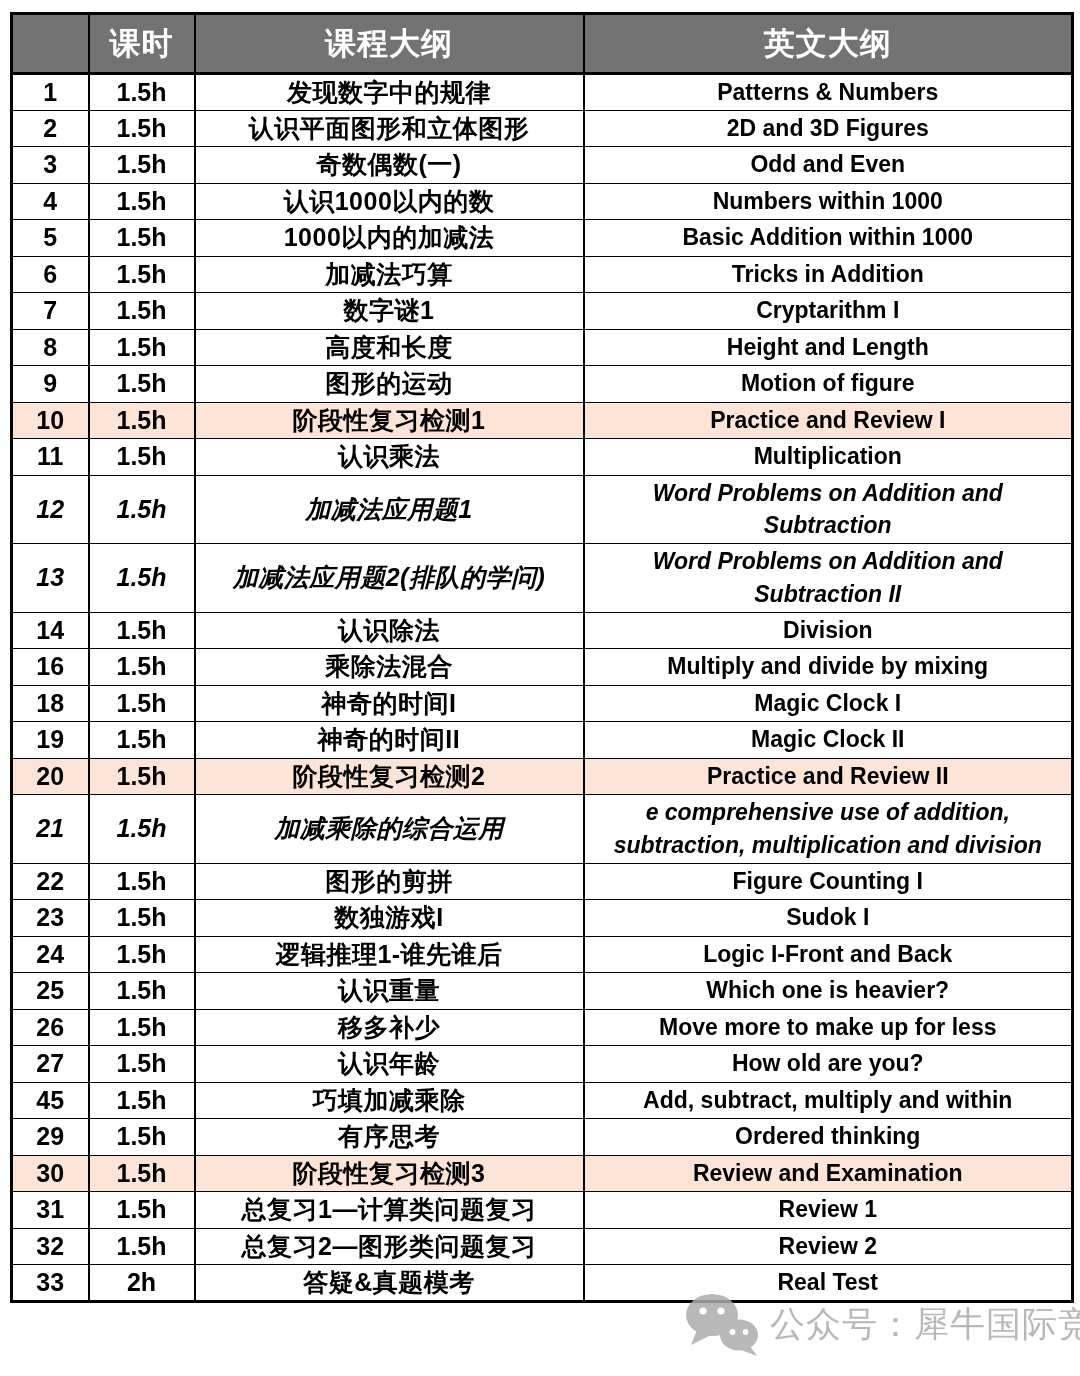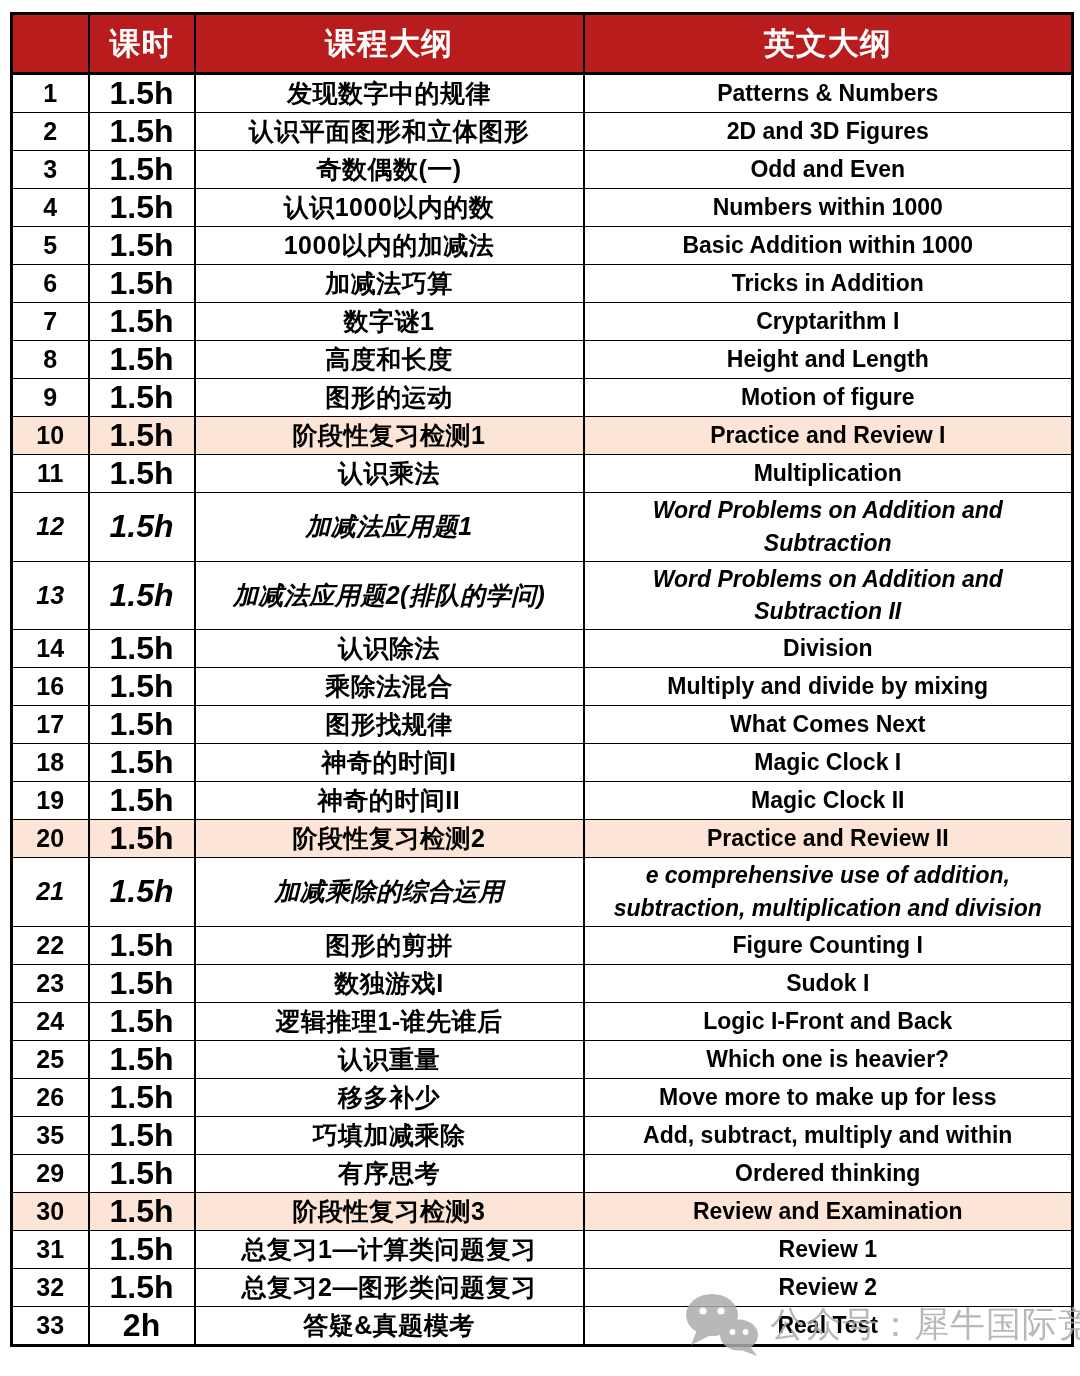--- a/index.html
+++ b/index.html
@@ -16,28 +16,28 @@
   }
   th,td{
     border-style:solid;border-color:#000;
     border-width:1.5px 2px;
     text-align:center;vertical-align:middle;
     font-weight:700;color:#000;padding:0 3px;
     overflow:hidden;
   }
   thead tr{height:60px;}
   thead th{
-    background:#b91c1c;color:#ffffff;font-size:31px;
+    background:#737373;color:#ffffff;font-size:31px;
     border-bottom-width:3px;letter-spacing:1px;
   }
   tbody tr{height:36.5px;}
   tbody tr.tall{height:68.5px;font-style:italic;}
   tbody tr.hl td{background:#FCE4D6;}
   td:nth-child(1){font-size:25px;}
-  td:nth-child(2){font-size:32px;}
+  td:nth-child(2){font-size:25px;}
   td:nth-child(3){font-size:25px;letter-spacing:0.5px;}
   td:nth-child(4){font-size:23px;white-space:pre-line;line-height:1.42;}
   .watermark{
     position:absolute;left:684px;top:1292px;
     display:flex;align-items:center;gap:10px;
     color:#ACACAC;z-index:5;opacity:0.85;pointer-events:none;
   }
   .watermark .wm-icon{width:76px;height:64px;flex:0 0 auto;}
   .watermark .wm-text{
     font-size:35px;font-weight:400;letter-spacing:1px;white-space:nowrap;
@@ -150,26 +150,20 @@
           <td>认识除法</td>
           <td>Division</td>
         </tr>
         <tr>
           <td>16</td>
           <td>1.5h</td>
           <td>乘除法混合</td>
           <td>Multiply and divide by mixing</td>
         </tr>
         <tr>
-          <td>17</td>
-          <td>1.5h</td>
-          <td>图形找规律</td>
-          <td>What Comes Next</td>
-        </tr>
-        <tr>
           <td>18</td>
           <td>1.5h</td>
           <td>神奇的时间I</td>
           <td>Magic Clock I</td>
         </tr>
         <tr>
           <td>19</td>
           <td>1.5h</td>
           <td>神奇的时间II</td>
           <td>Magic Clock II</td>
@@ -211,21 +205,27 @@
           <td>认识重量</td>
           <td>Which one is heavier?</td>
         </tr>
         <tr>
           <td>26</td>
           <td>1.5h</td>
           <td>移多补少</td>
           <td>Move more to make up for less</td>
         </tr>
         <tr>
-          <td>35</td>
+          <td>27</td>
+          <td>1.5h</td>
+          <td>认识年龄</td>
+          <td>How old are you?</td>
+        </tr>
+        <tr>
+          <td>45</td>
           <td>1.5h</td>
           <td>巧填加减乘除</td>
           <td>Add, subtract, multiply and within</td>
         </tr>
         <tr>
           <td>29</td>
           <td>1.5h</td>
           <td>有序思考</td>
           <td>Ordered thinking</td>
         </tr>

